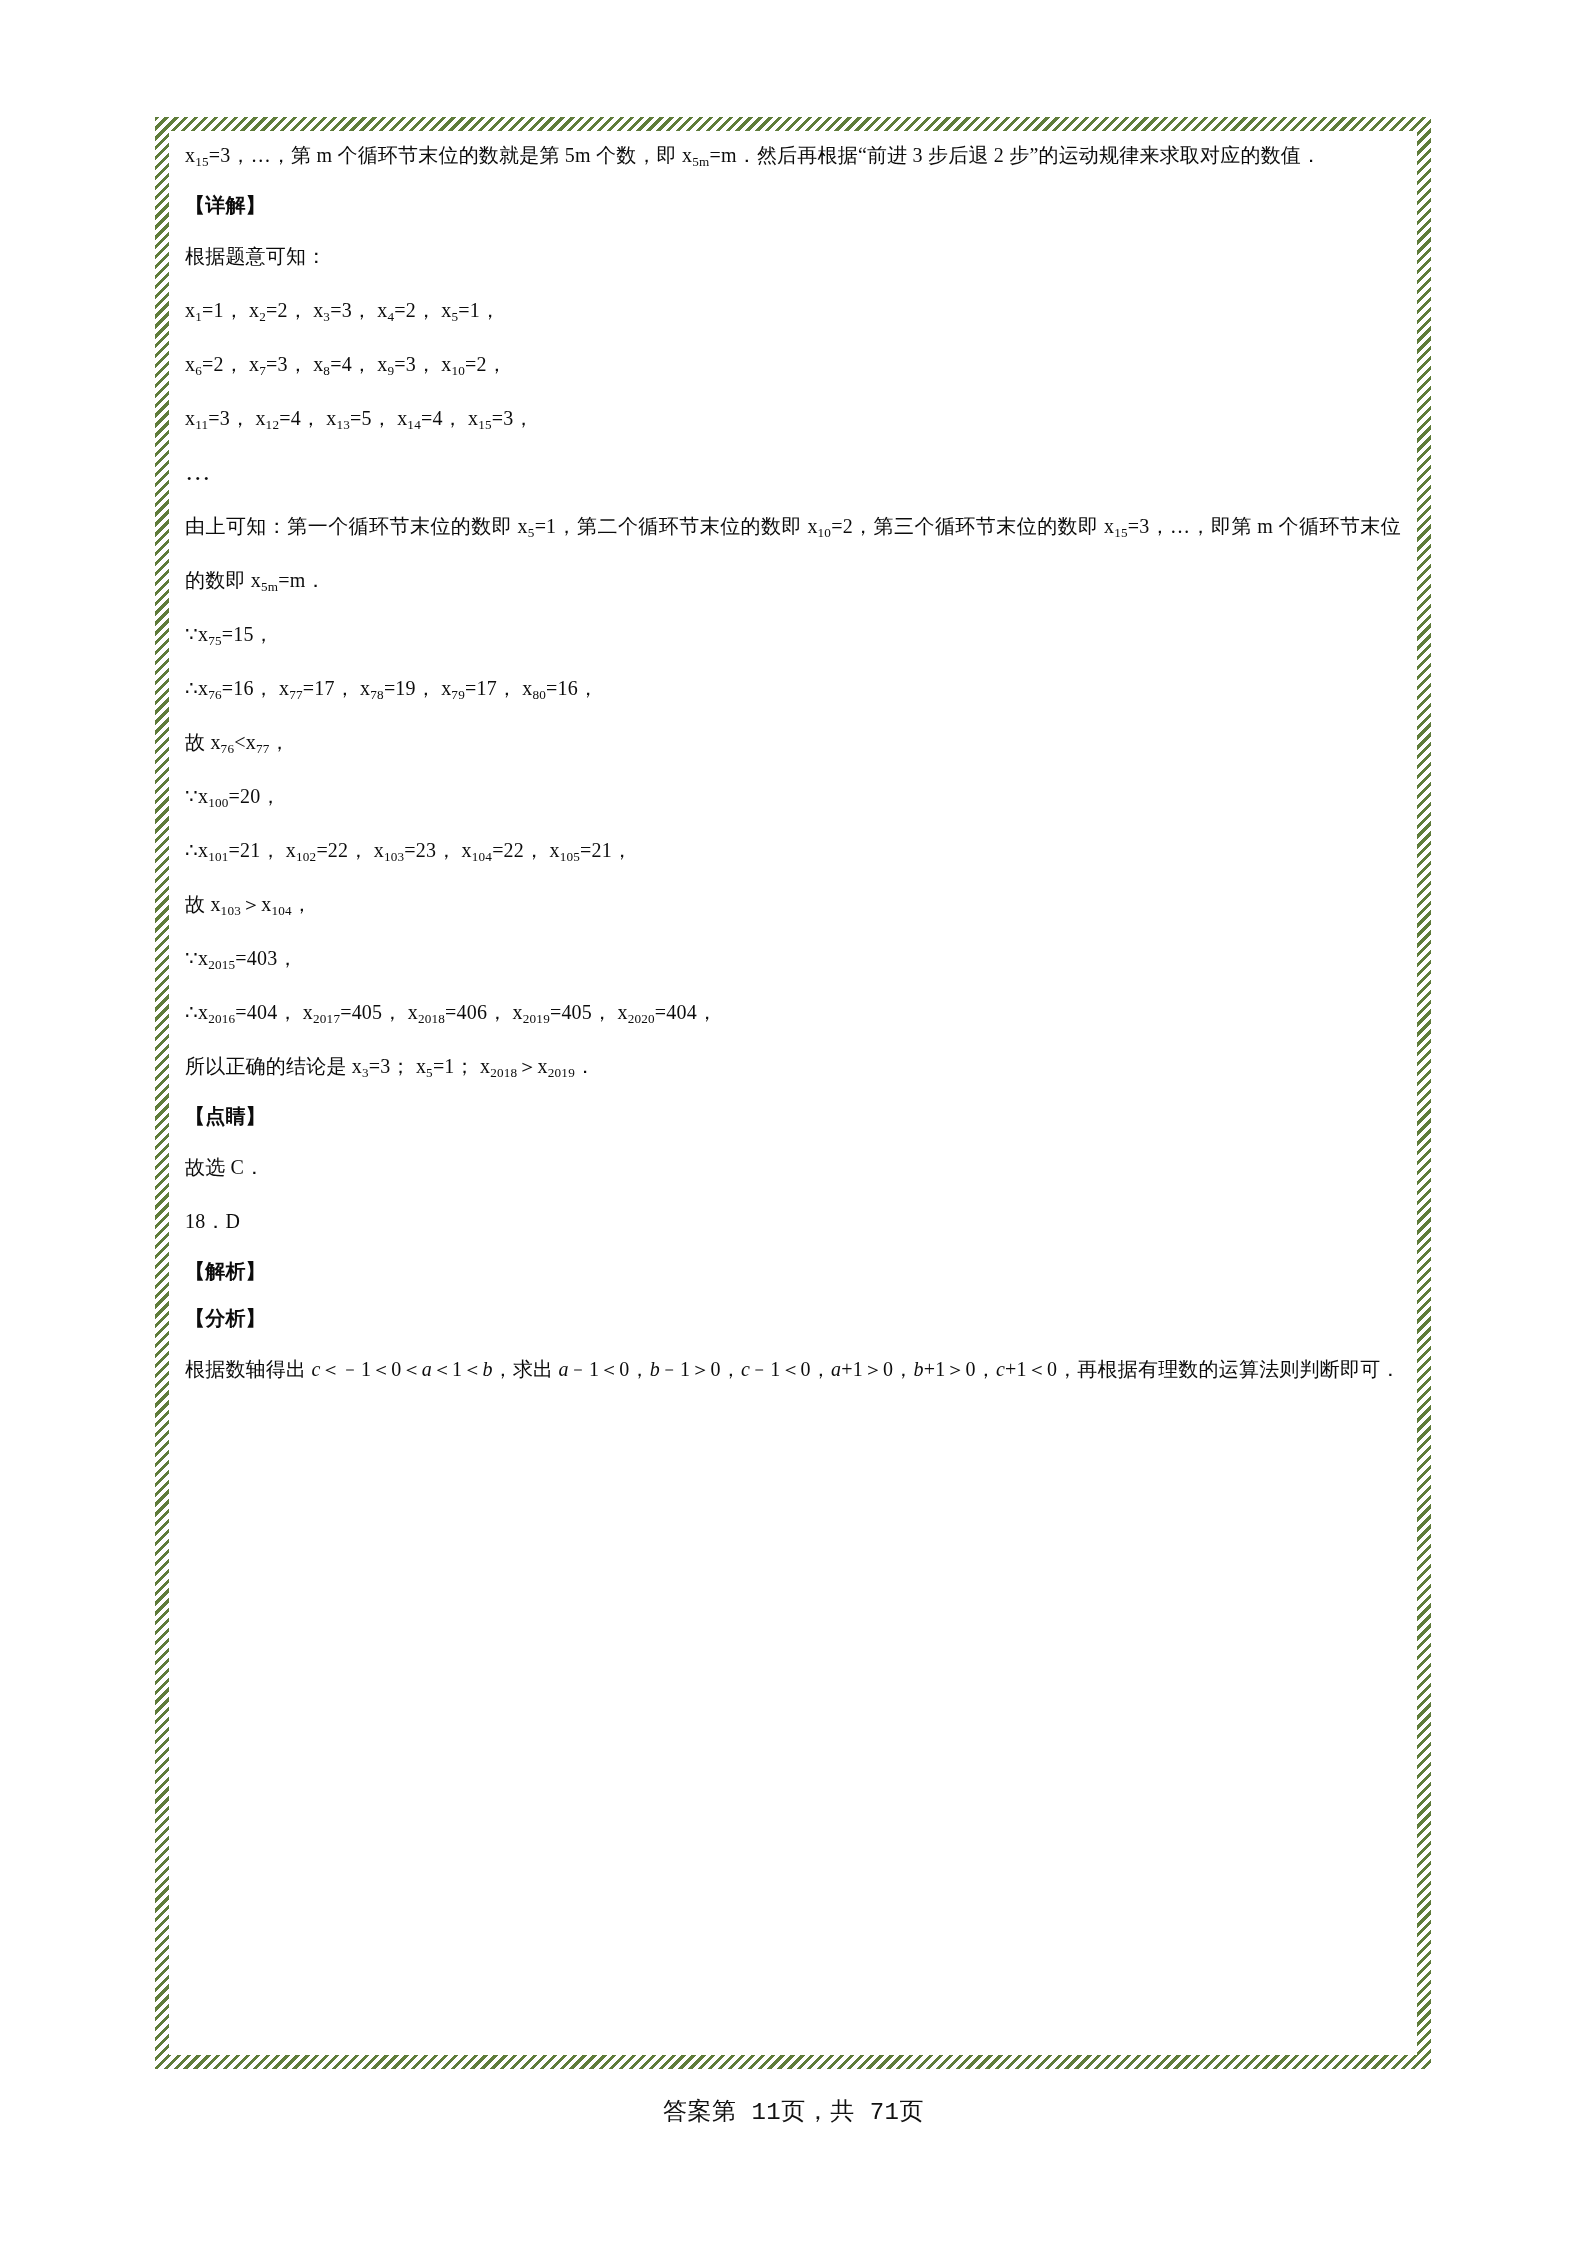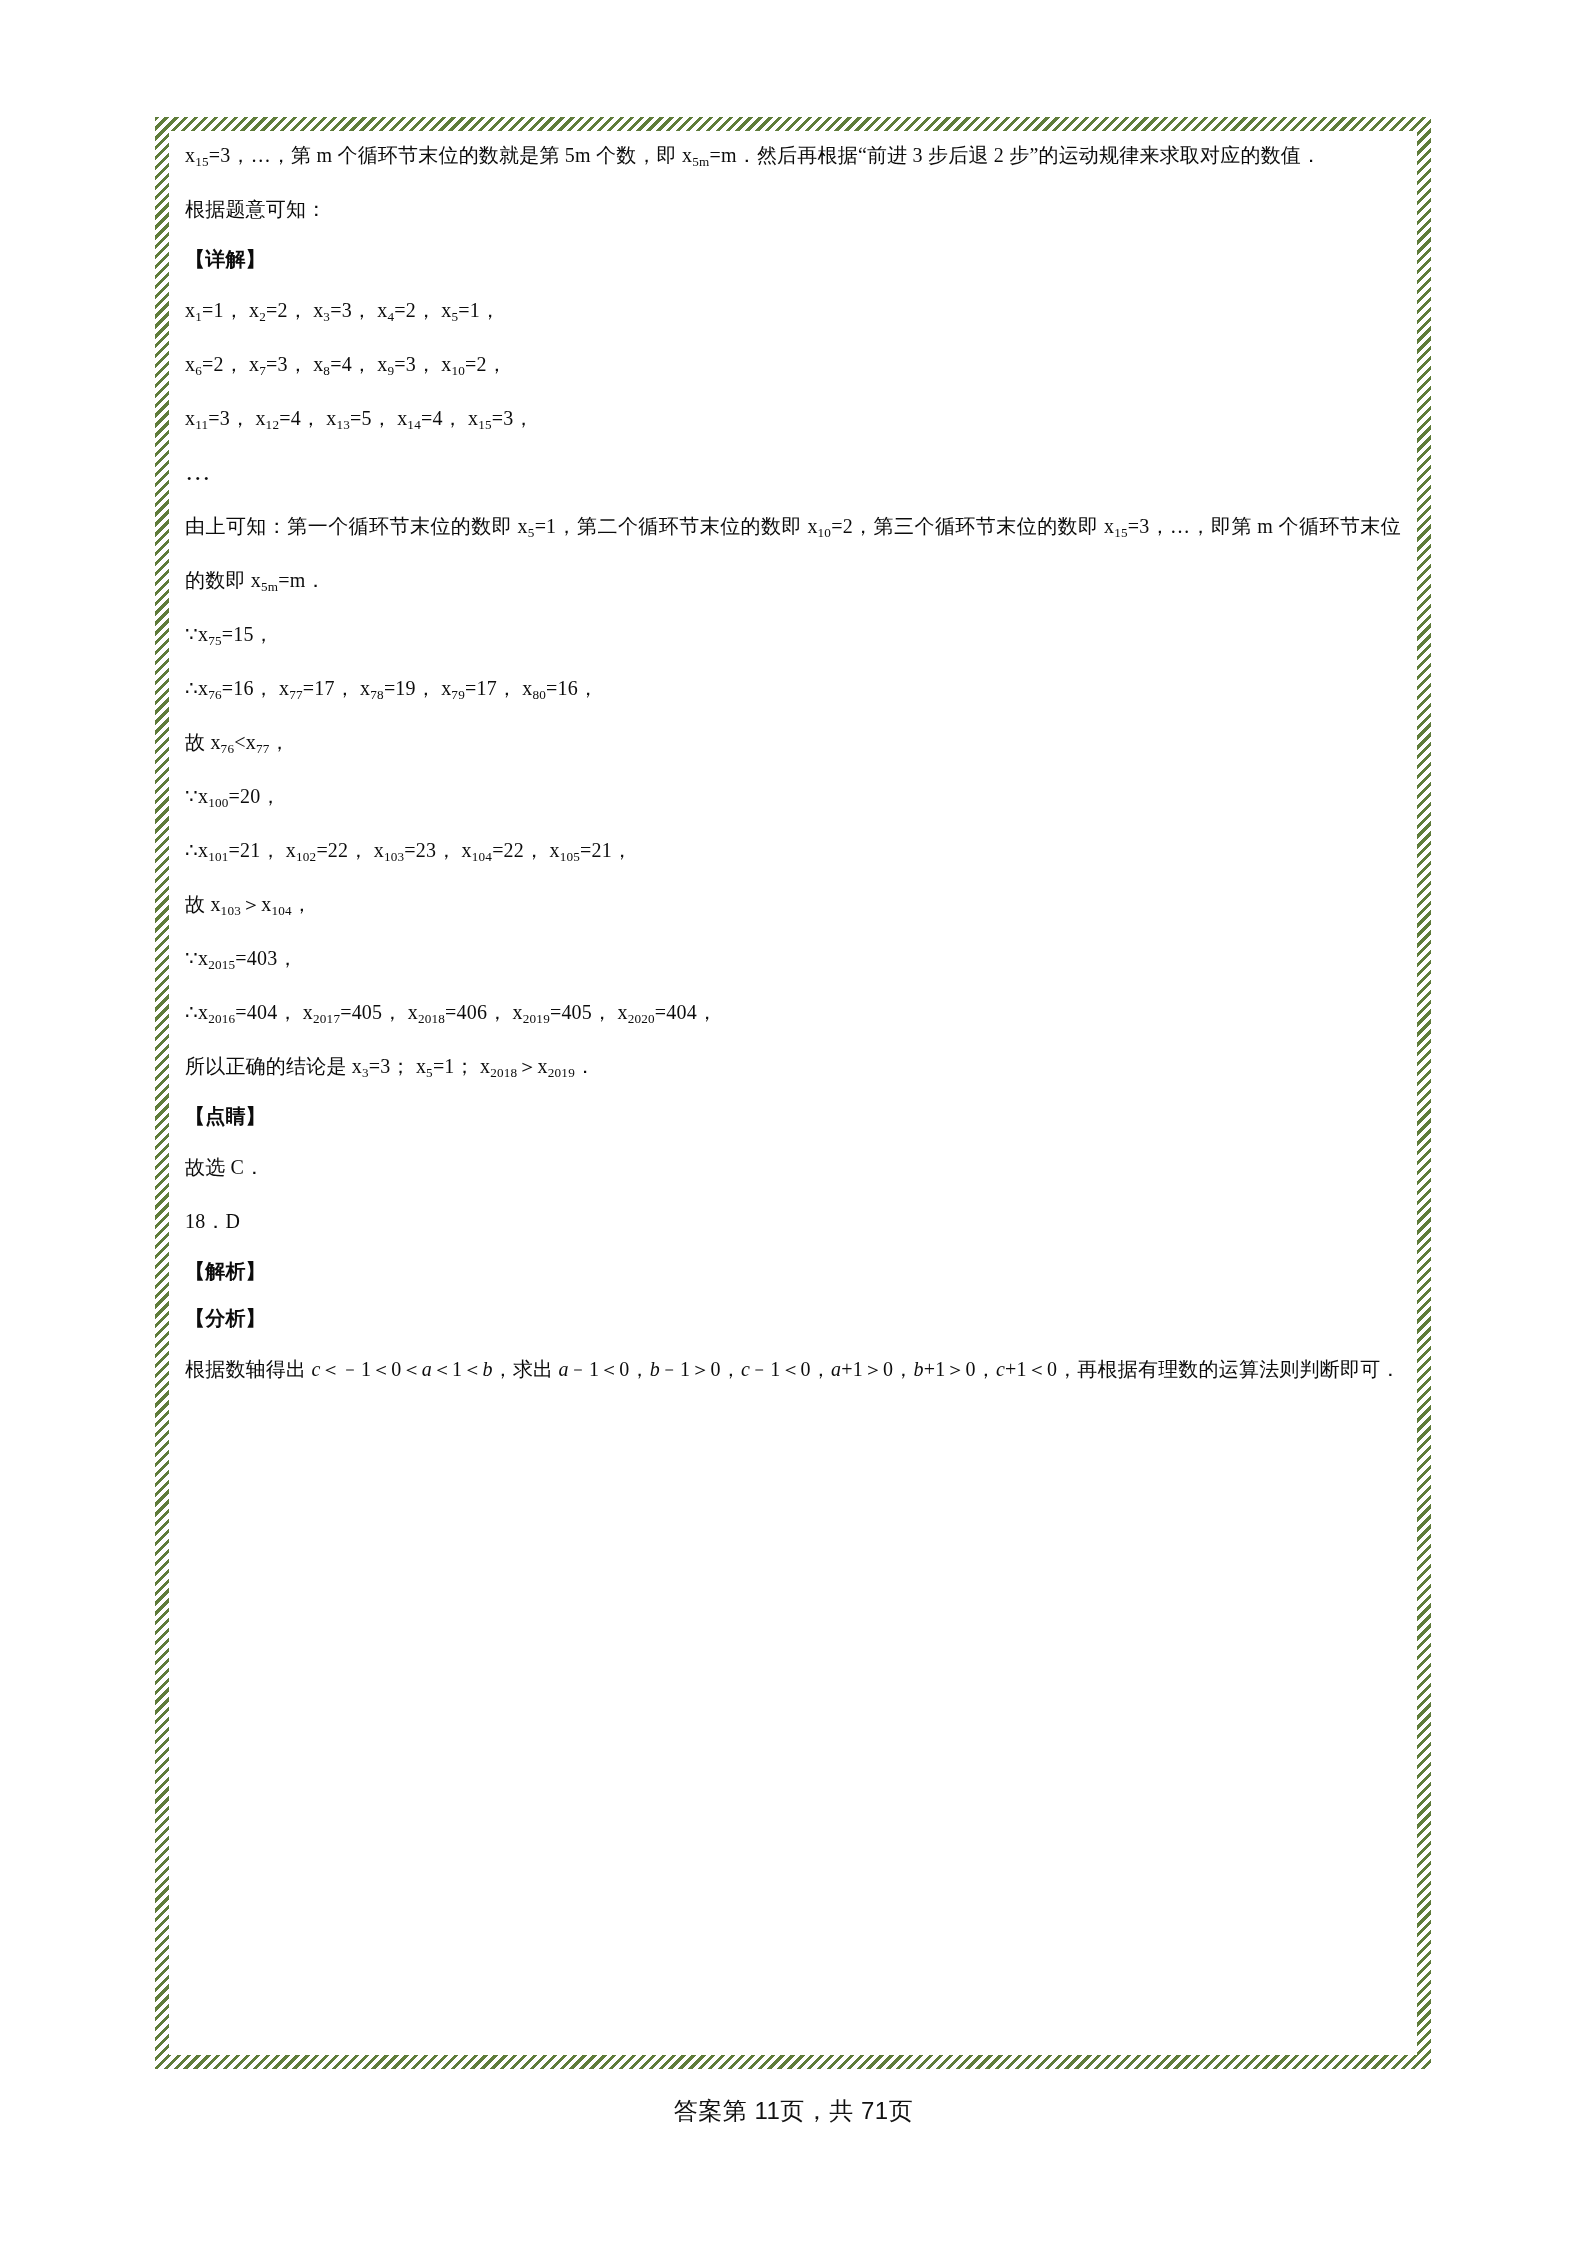--- a/index.html
+++ b/index.html
@@ -88,36 +88,36 @@
   }
 
   
   .footer {
     position: absolute;
     left: 0;
     top: 2095px;
     width: 1587px;
     text-align: center;
     font-size: 24px;
-    font-family: Liberation Sans, sans-serif;
+    font-family: Liberation Mono, monospace;
     color: #111111;
     letter-spacing: 0.5px;
   }
 </style>
 </head>
 <body>
 
 <div class="page-frame">
   <div class="page-frame-inner"></div>
 </div>
 
 <div class="content" id="content-root">
     <div class="line para"><span>x</span><sub>15</sub><span>=3，…，第 m 个循环节末位的数就是第 5m 个数，即 x</span><sub>5m</sub><span>=m．然后再根据“前进 3 步后退 2 步”的运动规律来求取对应的数值．</span></div>
+    <div class="line bold tight"><span>【详解】</span></div>
     <div class="line"><span>根据题意可知：</span></div>
-    <div class="line bold tight"><span>【详解】</span></div>
     <div class="line"><span>x</span><sub>1</sub><span>=1，  x</span><sub>2</sub><span>=2，  x</span><sub>3</sub><span>=3，  x</span><sub>4</sub><span>=2，  x</span><sub>5</sub><span>=1，</span></div>
     <div class="line"><span>x</span><sub>6</sub><span>=2，  x</span><sub>7</sub><span>=3，  x</span><sub>8</sub><span>=4，  x</span><sub>9</sub><span>=3，  x</span><sub>10</sub><span>=2，</span></div>
     <div class="line"><span>x</span><sub>11</sub><span>=3，  x</span><sub>12</sub><span>=4，  x</span><sub>13</sub><span>=5，  x</span><sub>14</sub><span>=4，  x</span><sub>15</sub><span>=3，</span></div>
     <div class="line ellipsis-line"><span>…</span></div>
     <div class="line para"><span>由上可知：第一个循环节末位的数即 x</span><sub>5</sub><span>=1，第二个循环节末位的数即 x</span><sub>10</sub><span>=2，第三个循环节末位的数即 x</span><sub>15</sub><span>=3，…，即第 m 个循环节末位的数即 x</span><sub>5m</sub><span>=m．</span></div>
     <div class="line"><span>∵x</span><sub>75</sub><span>=15，</span></div>
     <div class="line"><span>∴x</span><sub>76</sub><span>=16，  x</span><sub>77</sub><span>=17，  x</span><sub>78</sub><span>=19，  x</span><sub>79</sub><span>=17，  x</span><sub>80</sub><span>=16，</span></div>
     <div class="line"><span>故 x</span><sub>76</sub><span>&lt;x</span><sub>77</sub><span>，</span></div>
     <div class="line"><span>∵x</span><sub>100</sub><span>=20，</span></div>
     <div class="line"><span>∴x</span><sub>101</sub><span>=21，  x</span><sub>102</sub><span>=22，  x</span><sub>103</sub><span>=23，  x</span><sub>104</sub><span>=22，  x</span><sub>105</sub><span>=21，</span></div>

